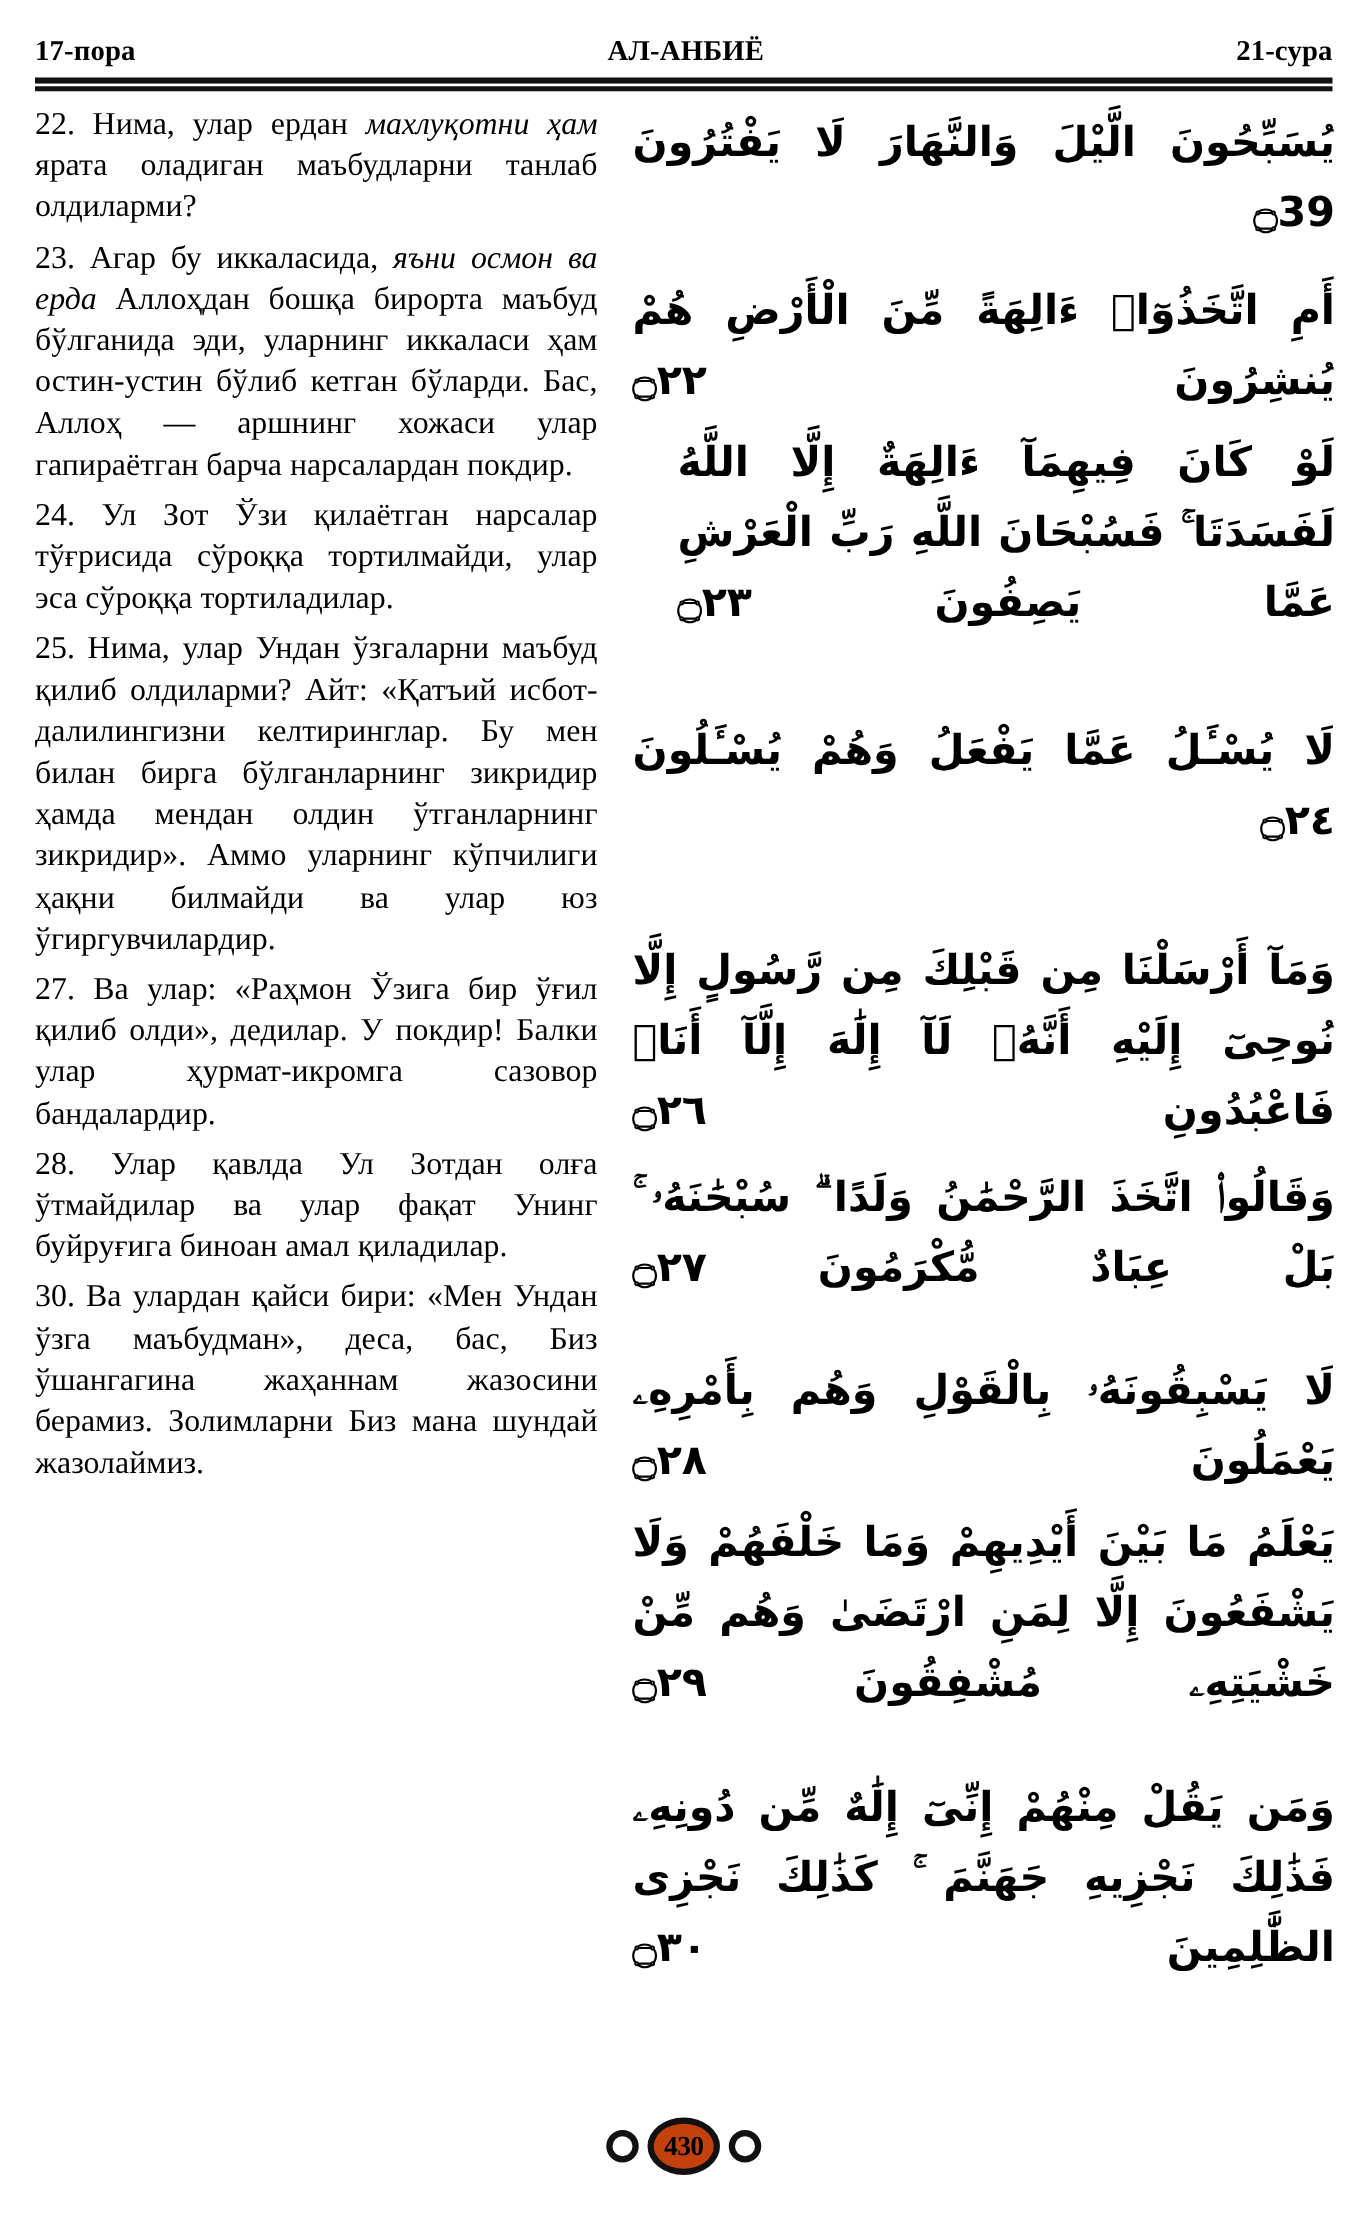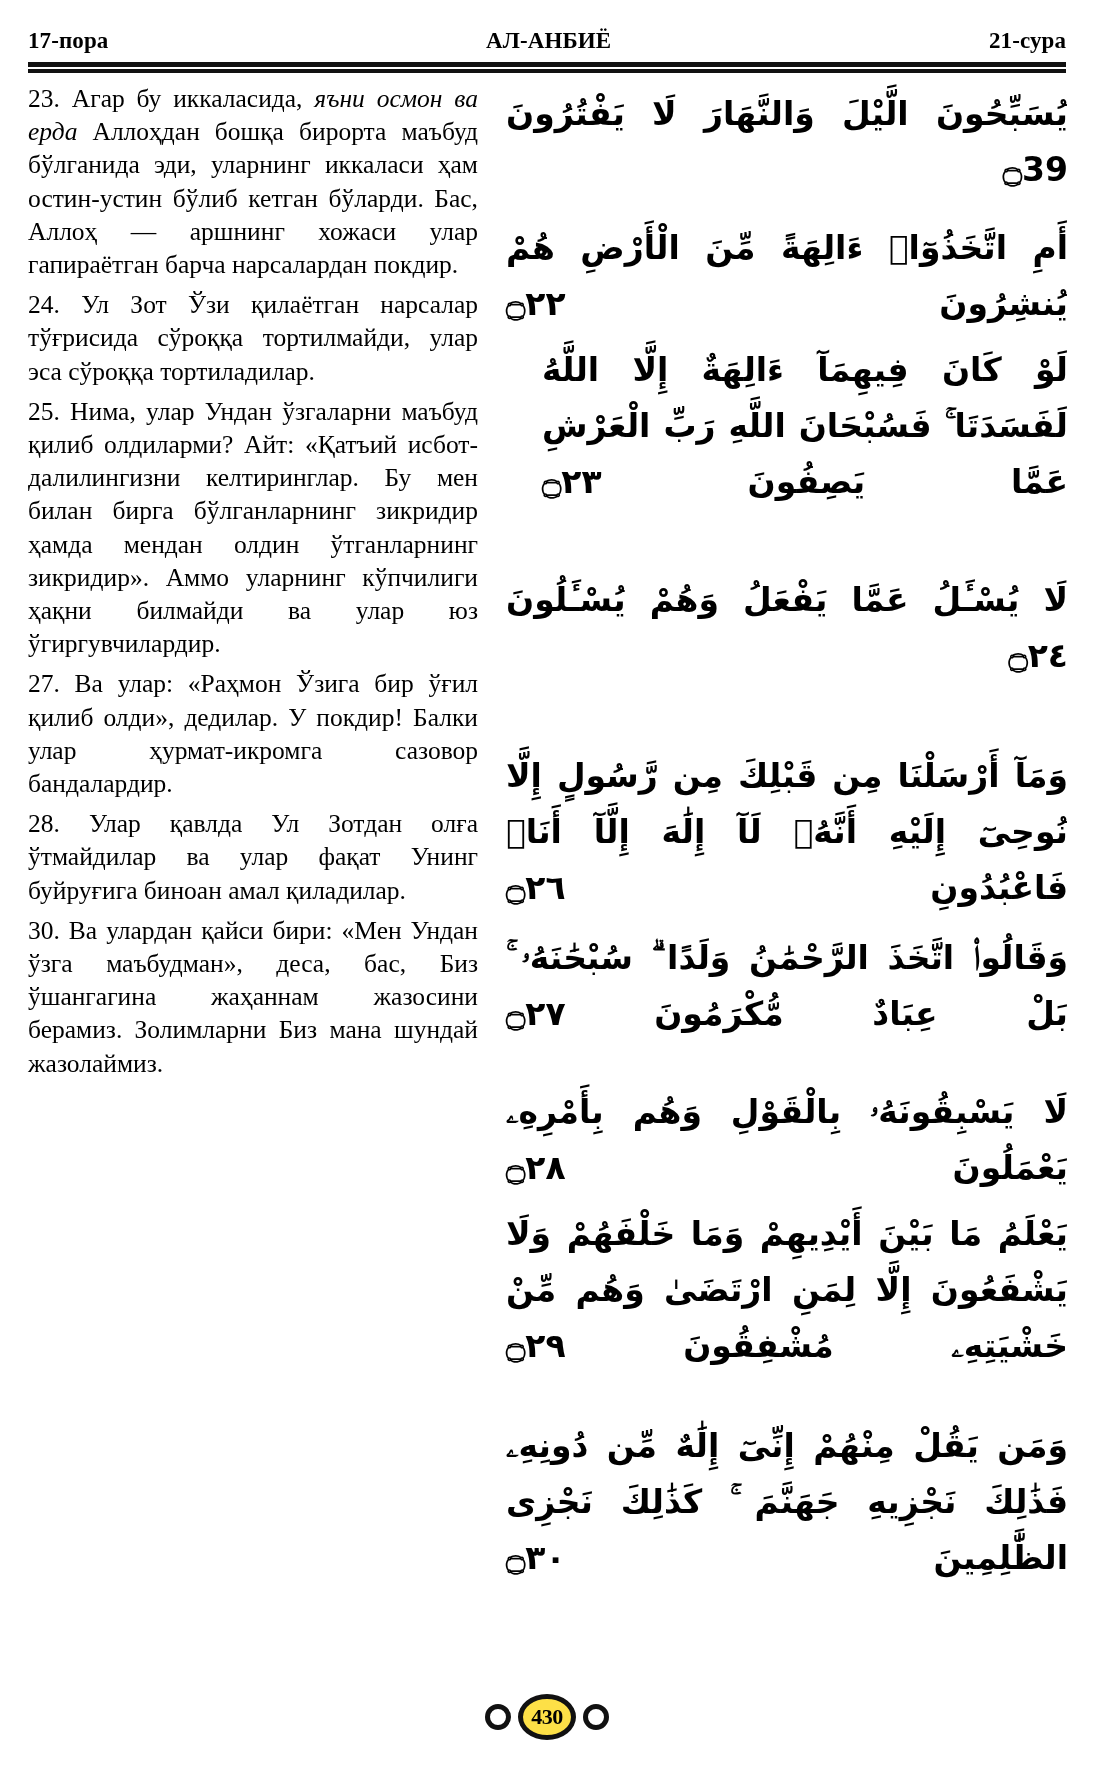--- a/index.html
+++ b/index.html
@@ -108,21 +108,21 @@
     border-radius: 50% 50% 50% 50%;
     background: #fff;
   }
   .cartouche .lobe.l { left: 0; }
   .cartouche .lobe.r { right: 0; }
   .cartouche .core {
     position: relative;
     width: 58px; height: 46px;
     border: 5px solid #111;
     border-radius: 50%;
-    background: #fde047;
+    background: #c2410c;
     display: flex; align-items: center; justify-content: center;
     z-index: 2;
   }
   .cartouche .pg {
     font-weight: bold;
     font-size: 22px;
     line-height: 1;
     letter-spacing: -0.5px;
   }
 </style>
@@ -140,20 +140,24 @@
   <div class="rule-thick"></div>
   <div class="rule-gap"></div>
   <div class="rule-thin"></div>
 </div>
 
 <div class="body-area">
 
   <div class="col-uz">
 
 
+    <p class="uz-verse">
+      <span class="num">22.</span>
+      <span>Нима, улар ердан </span><i>махлуқотни ҳам</i><span> ярата оладиган маъбудларни танлаб олдиларми?</span>
+    </p>
 
     <p class="uz-verse">
       <span class="num">23.</span>
       <span>Агар бу иккаласида, </span><i>яъни осмон ва ерда</i><span> Аллоҳдан бошқа бирорта маъбуд бўлганида эди, уларнинг иккаласи ҳам остин-устин бўлиб кетган бўларди. Бас, Аллоҳ — аршнинг хожаси улар гапираётган барча нарсалардан покдир.</span>
     </p>
 
     <p class="uz-verse">
       <span class="num">24.</span>
       <span>Ул Зот Ўзи қилаётган нарсалар тўғрисида сўроққа тортилмайди, улар эса сўроққа тортиладилар.</span>
     </p>

